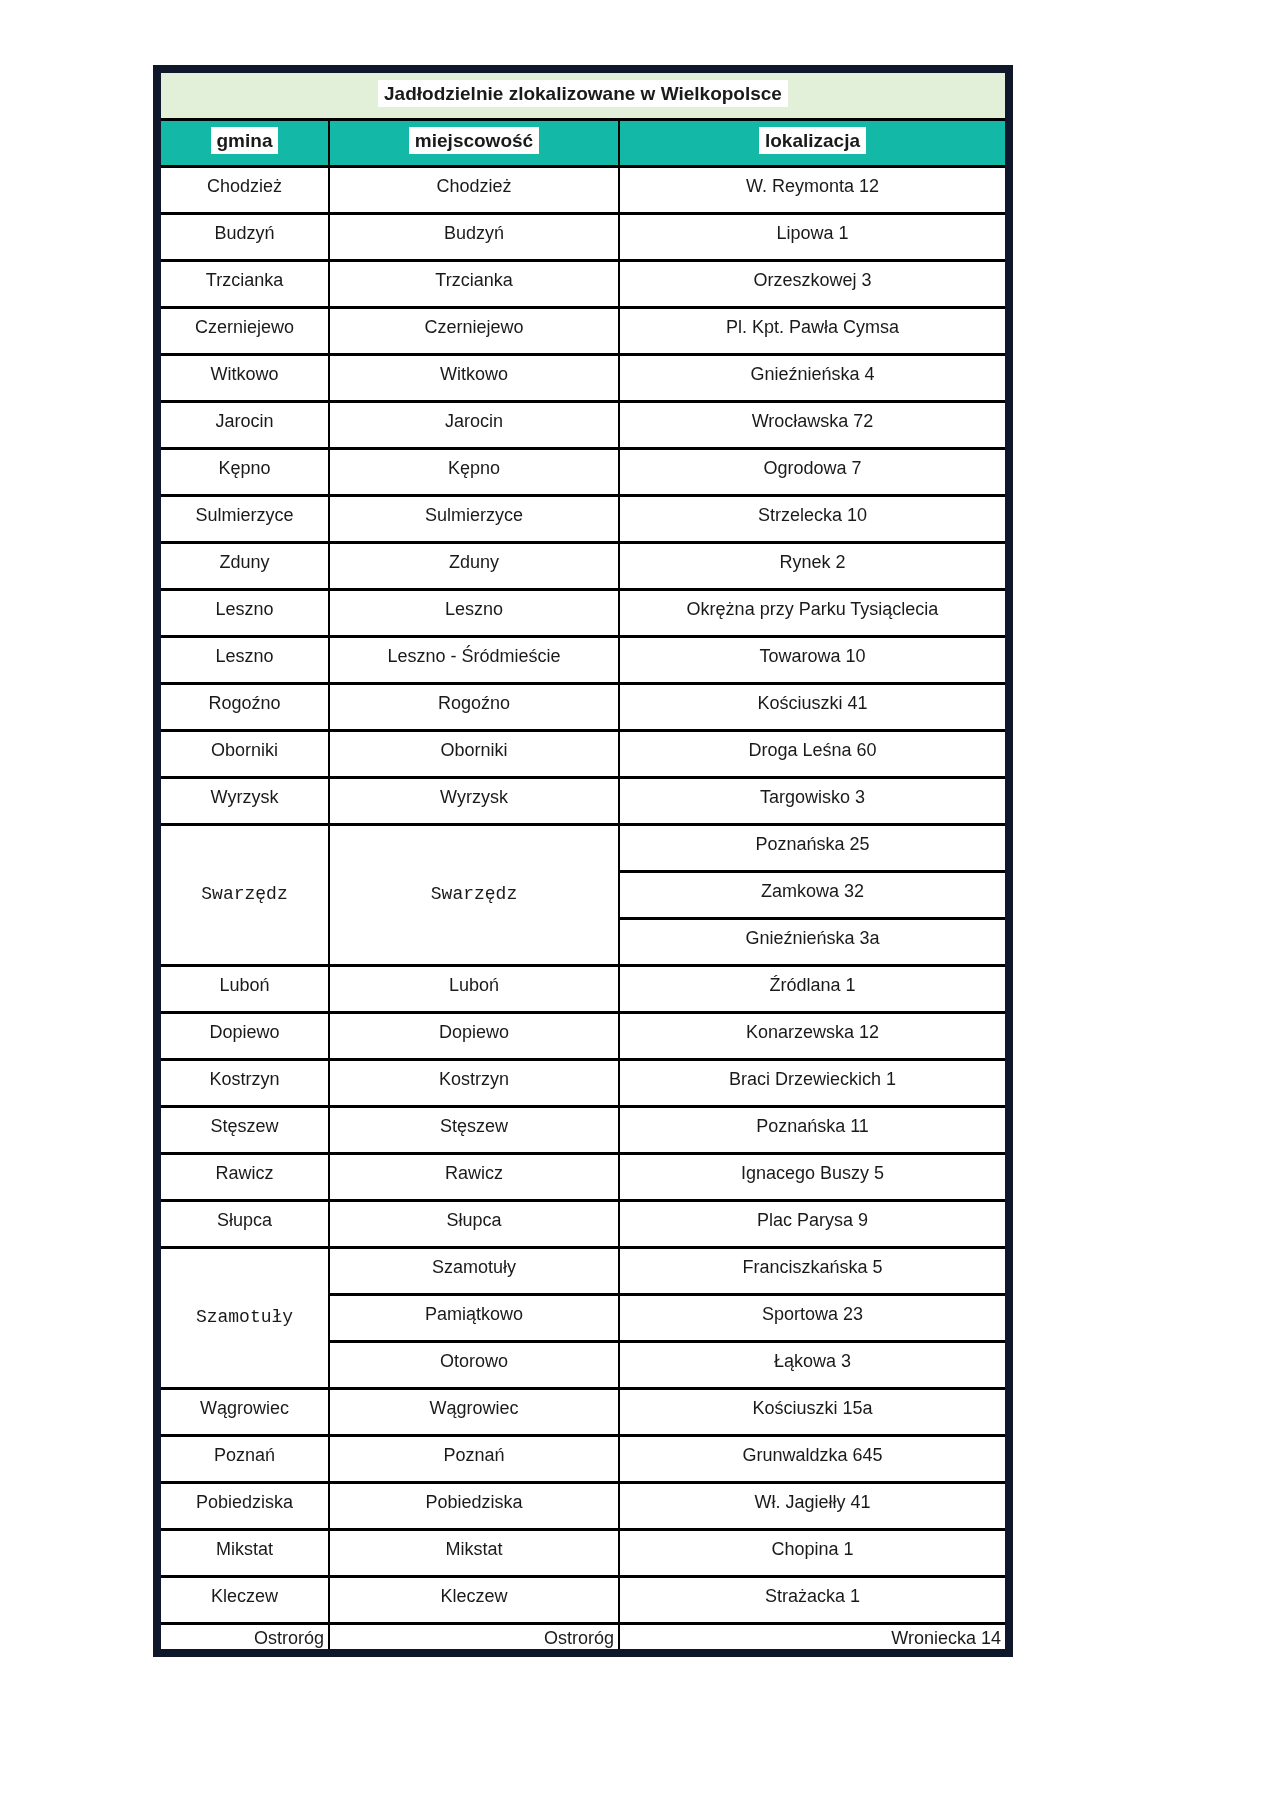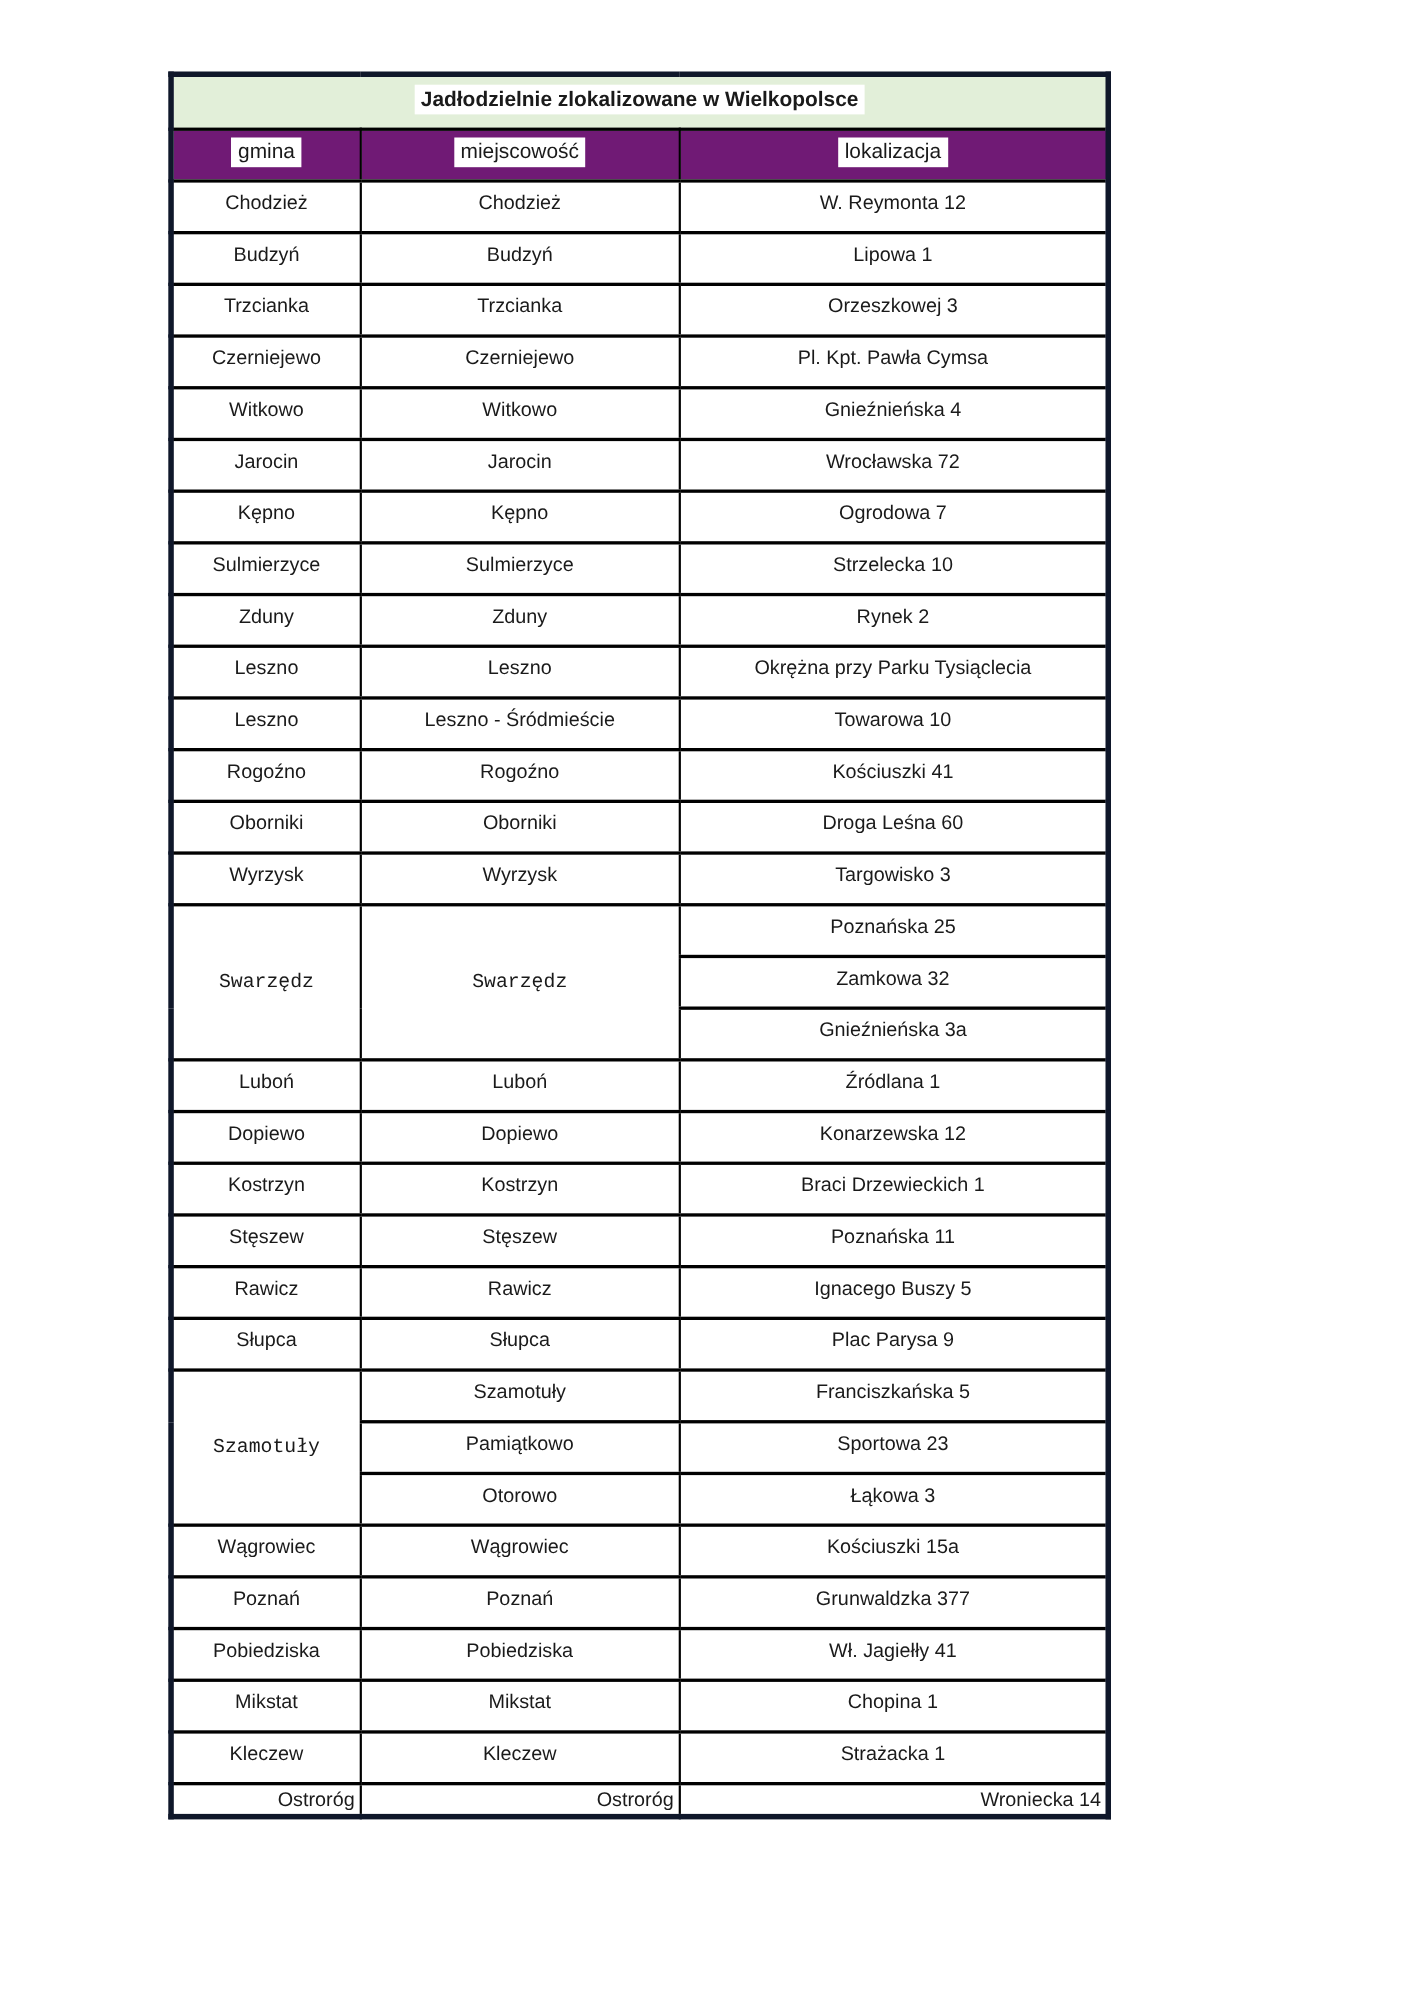--- a/index.html
+++ b/index.html
@@ -3,34 +3,34 @@
 <meta charset="utf-8">
 <style>
   html,body{margin:0;padding:0;}
   body{
     width:1280px;height:1810px;background:#ffffff;position:relative;
     font-family:"Liberation Sans",sans-serif;color:#1a1a1a;
   }
   .doc-table{
     position:absolute;left:153px;top:65px;width:852px;
     border-collapse:collapse;table-layout:fixed;
-    border:5px solid #0f172a;
+    border:8px solid #0f172a;
   }
   .doc-table th,.doc-table td{
     border:2px solid #000;
     border-top-width:3px;border-bottom-width:3px;
     box-sizing:border-box;overflow:hidden;
   }
   .title-cell{
     height:50px;background:#e2efd9;text-align:center;vertical-align:top;
     padding:7px 0 0;font-weight:bold;font-size:19px;
   }
   .head-cell{
-    height:47px;background:#701a75;text-align:center;vertical-align:top;
-    padding:6px 0 0;font-weight:normal;font-size:19px;margin-left:32px;
+    height:47px;background:#14b8a6;text-align:center;vertical-align:top;
+    padding:6px 0 0;font-weight:bold;font-size:19px;margin-left:32px;
   }
   .hl{background:#ffffff;display:inline-block;line-height:27px;padding:0 6px;}
   .doc-table tbody td{
     height:47px;background:#ffffff;text-align:center;vertical-align:top;
     padding:8px 4px 0;font-size:18px;line-height:21px;font-weight:normal;
   }
   .doc-table tbody td.merged{vertical-align:middle;padding-top:0;font-family:Liberation Mono, monospace;}
   .doc-table tbody tr:last-child td{height:30px;padding-top:3px;text-align:right;}
 </style>
 </head>
@@ -181,21 +181,21 @@
           <td>Łąkowa 3</td>
         </tr>
         <tr>
           <td>Wągrowiec</td>
           <td>Wągrowiec</td>
           <td>Kościuszki 15a</td>
         </tr>
         <tr>
           <td>Poznań</td>
           <td>Poznań</td>
-          <td>Grunwaldzka 377</td>
+          <td>Grunwaldzka 645</td>
         </tr>
         <tr>
           <td>Pobiedziska</td>
           <td>Pobiedziska</td>
           <td>Wł. Jagiełły 41</td>
         </tr>
         <tr>
           <td>Mikstat</td>
           <td>Mikstat</td>
           <td>Chopina 1</td>

